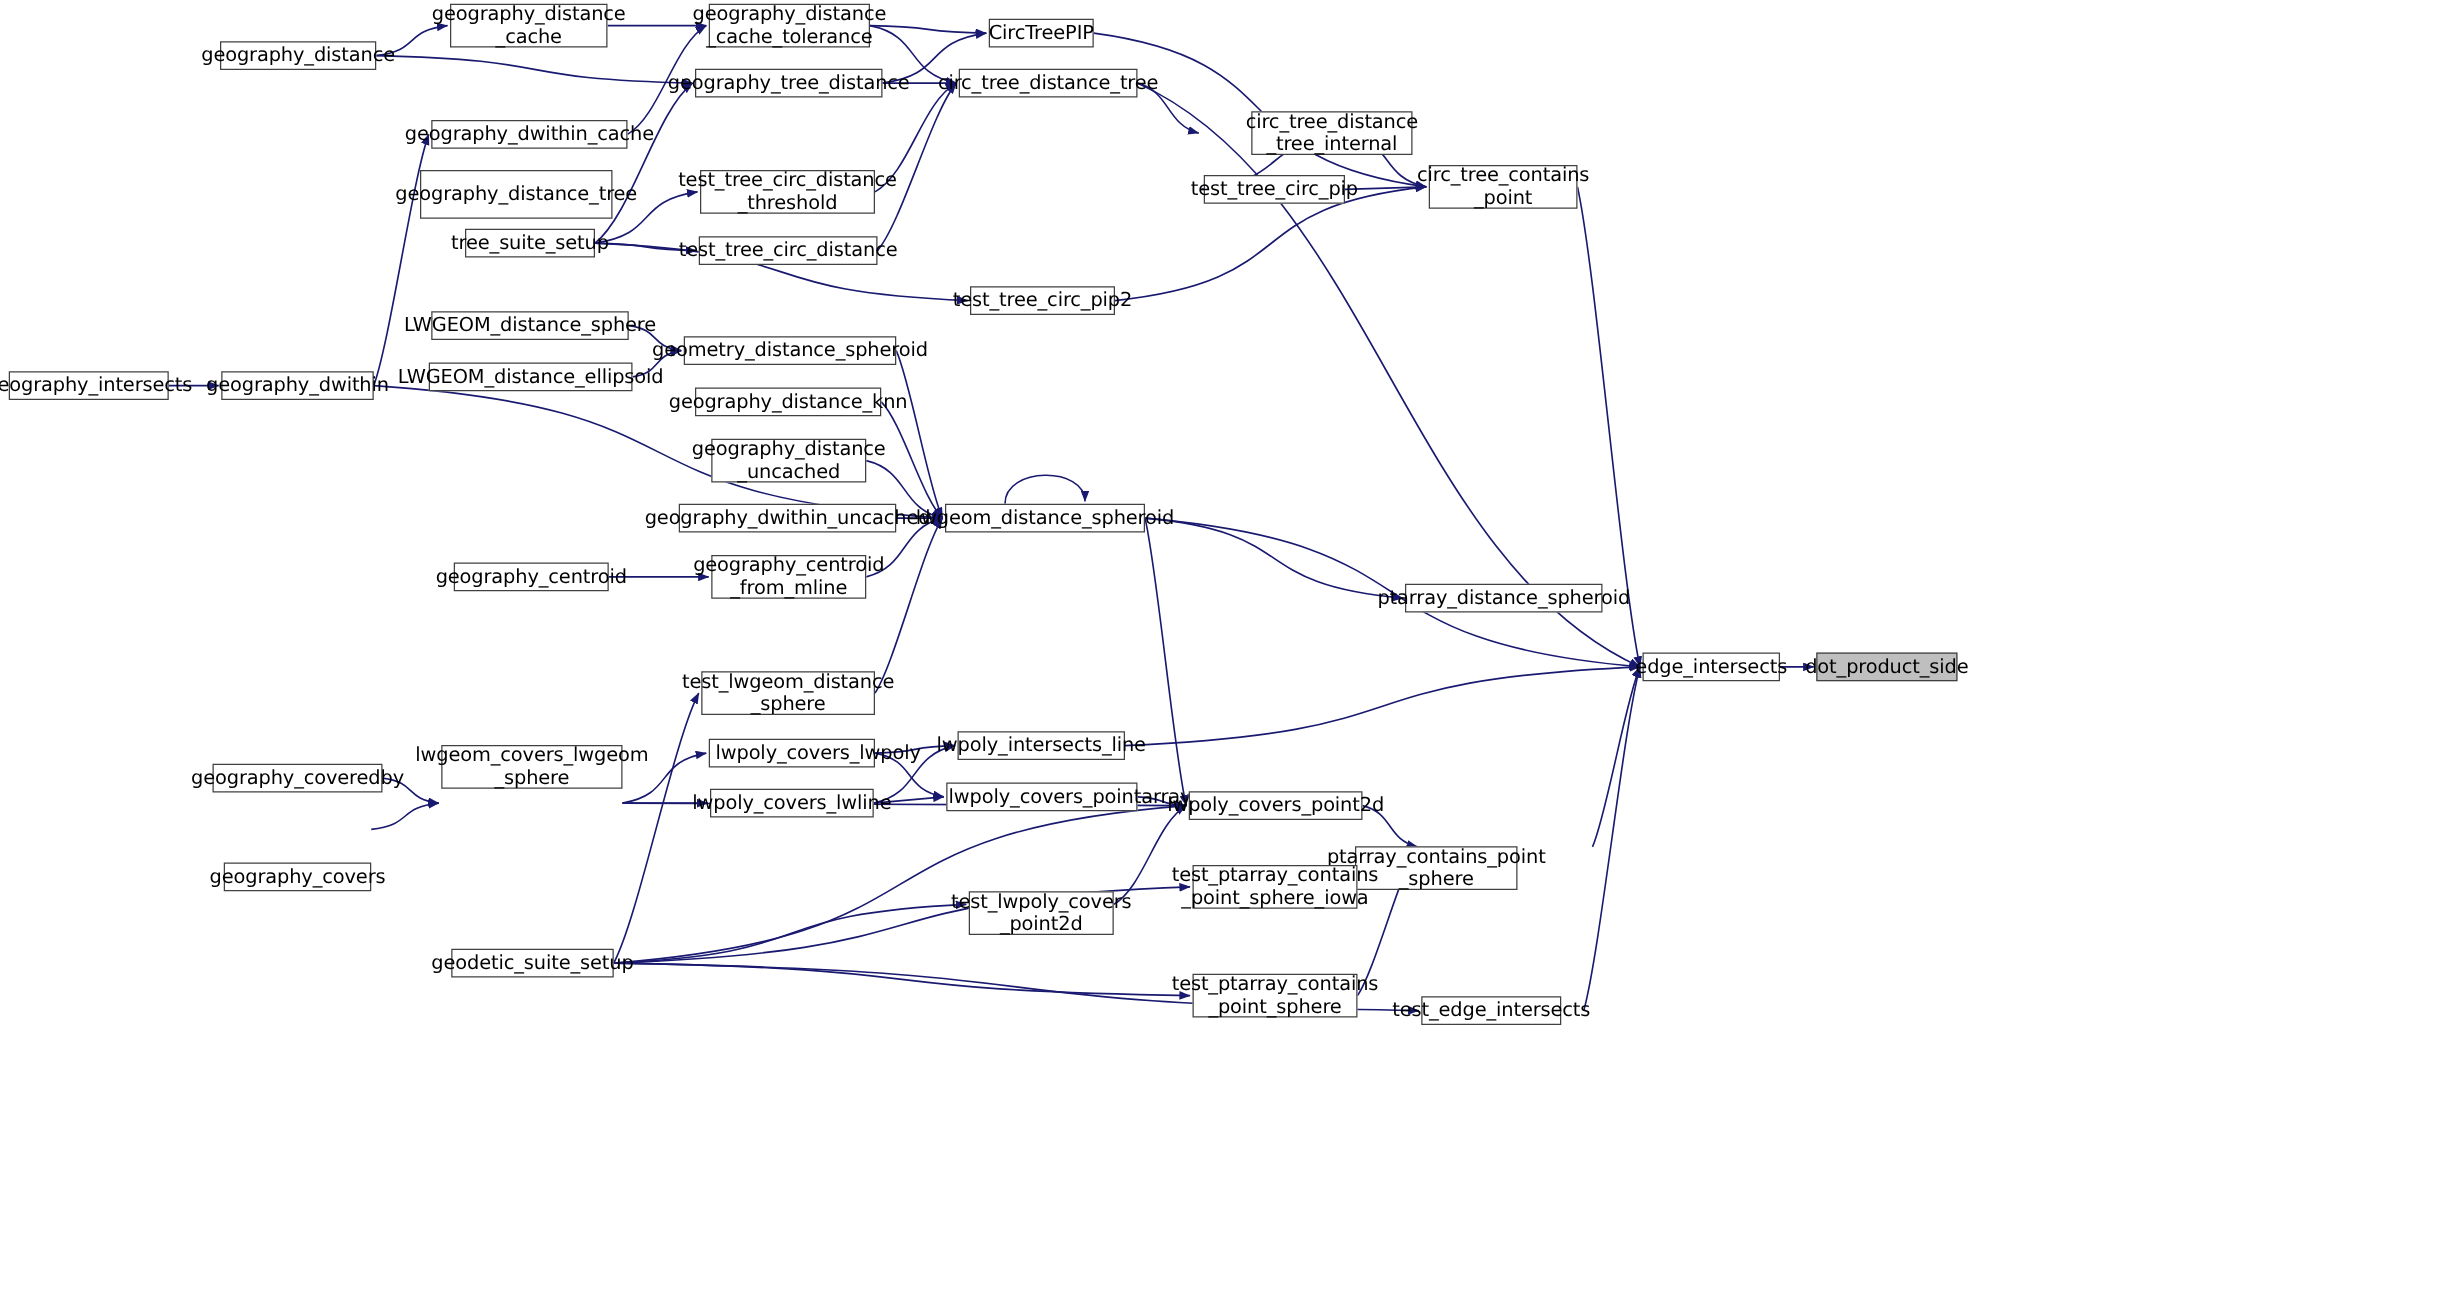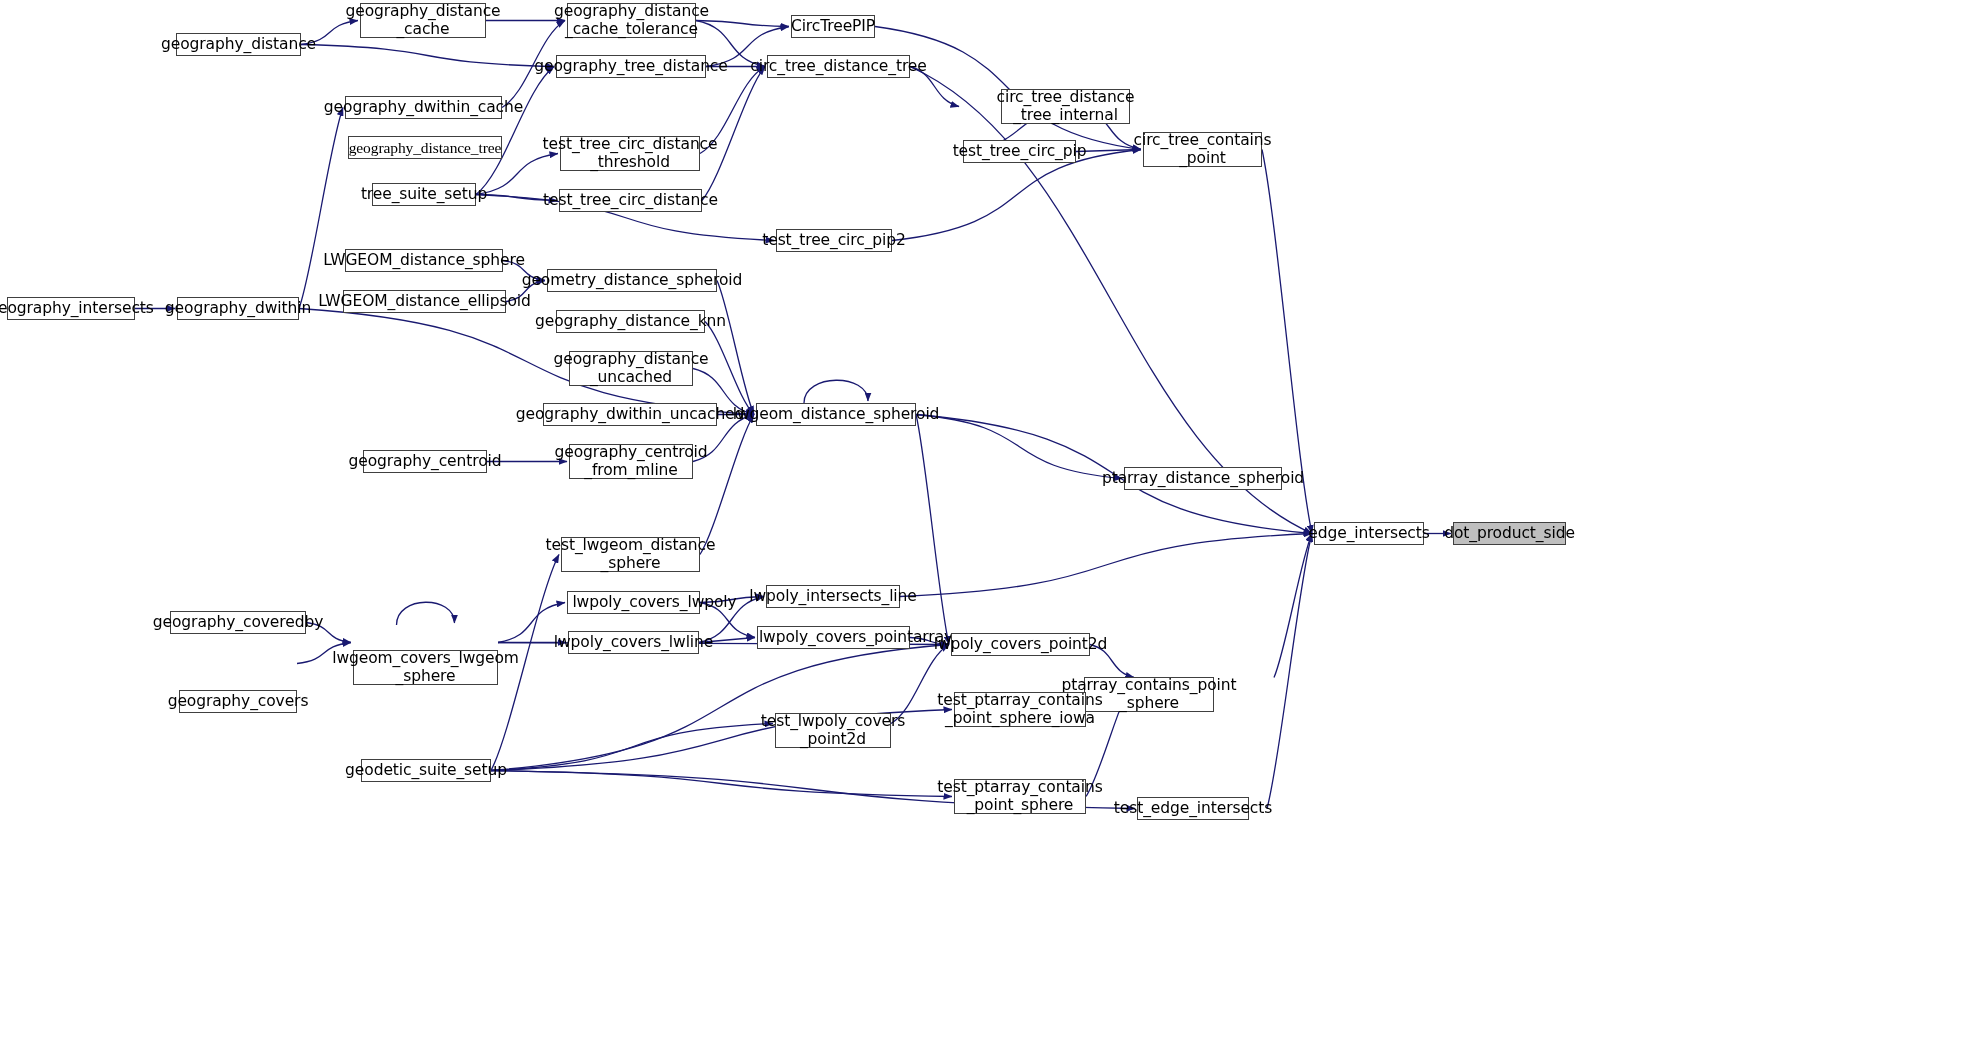--- a/index.html
+++ b/index.html
@@ -129,21 +129,21 @@
 _cache_tolerance</div>
       <div class="node" style="left: 791px; top: 15px; width: 84px; height: 23px;">CircTreePIP</div>
       <div class="node" style="left: 556px; top: 55px; width: 150px; height: 23px;">geography_tree_distance</div>
       <div class="node" style="left: 767px; top: 55px; width: 143px; height: 23px;">circ_tree_distance_tree</div>
       <div class="node" style="left: 961px; top: 89px; width: 129px; height: 35px; margin-left: 40px;">circ_tree_distance
 _tree_internal</div>
       <div class="node" style="left: 963px; top: 140px; width: 113px; height: 23px;">test_tree_circ_pip</div>
       <div class="node" style="left: 1143px; top: 132px; width: 119px; height: 35px;">circ_tree_contains
 _point</div>
       <div class="node" style="left: 345px; top: 96px; width: 157px; height: 23px;">geography_dwithin_cache</div>
-      <div class="node" style="left: 348px; top: 136px; width: 154px; height: 23px; font-family: Liberation Serif, serif;">geography_distance_tree</div>
+      <div class="node" style="left: 336px; top: 136px; width: 154px; height: 39px;">geography_distance_tree</div>
       <div class="node" style="left: 560px; top: 136px; width: 140px; height: 35px;">test_tree_circ_distance
 _threshold</div>
       <div class="node" style="left: 372px; top: 183px; width: 104px; height: 23px;">tree_suite_setup</div>
       <div class="node" style="left: 559px; top: 189px; width: 143px; height: 23px;">test_tree_circ_distance</div>
       <div class="node" style="left: 776px; top: 229px; width: 116px; height: 23px;">test_tree_circ_pip2</div>
       <div class="node" style="left: 345px; top: 249px; width: 158px; height: 23px;">LWGEOM_distance_sphere</div>
       <div class="node" style="left: 343px; top: 290px; width: 163px; height: 23px;">LWGEOM_distance_ellipsoid</div>
       <div class="node" style="left: 547px; top: 269px; width: 170px; height: 23px;">geometry_distance_spheroid</div>
       <div class="node" style="left: 556px; top: 310px; width: 149px; height: 23px;">geography_distance_knn</div>
       <div class="node" style="left: 569px; top: 351px; width: 124px; height: 35px;">geography_distance
@@ -153,21 +153,21 @@
       <div class="node" style="left: 363px; top: 450px; width: 124px; height: 23px;">geography_centroid</div>
       <div class="node" style="left: 569px; top: 444px; width: 124px; height: 35px;">geography_centroid
 _from_mline</div>
       <div class="node" style="left: 1124px; top: 467px; width: 158px; height: 23px;">ptarray_distance_spheroid</div>
       <div class="node" style="left: 1314px; top: 522px; width: 110px; height: 23px;">edge_intersects</div>
       <div class="node highlight" style="left: 1453px; top: 522px; width: 113px; height: 23px;">dot_product_side</div>
       <div class="node" style="left: 561px; top: 537px; width: 139px; height: 35px;">test_lwgeom_distance
 _sphere</div>
       <div class="node" style="left: 170px; top: 611px; width: 136px; height: 23px;">geography_coveredby</div>
       <div class="node" style="left: 179px; top: 690px; width: 118px; height: 23px;">geography_covers</div>
-      <div class="node" style="left: 353px; top: 650px; width: 145px; height: 35px;">lwgeom_covers_lwgeom
+      <div class="node" style="left: 353px; top: 596px; width: 145px; height: 35px;">lwgeom_covers_lwgeom
 _sphere</div>
       <div class="node" style="left: 567px; top: 591px; width: 133px; height: 23px; padding-left: 42px;">lwpoly_covers_lwpoly</div>
       <div class="node" style="left: 568px; top: 631px; width: 131px; height: 23px;">lwpoly_covers_lwline</div>
       <div class="node" style="left: 766px; top: 585px; width: 134px; height: 23px;">lwpoly_intersects_line</div>
       <div class="node" style="left: 757px; top: 626px; width: 153px; height: 23px; padding-left: 45px;">lwpoly_covers_pointarray</div>
       <div class="node" style="left: 951px; top: 633px; width: 139px; height: 23px;">lwpoly_covers_point2d</div>
       <div class="node" style="left: 1084px; top: 660px; width: 130px; height: 35px; margin-top: 17px;">ptarray_contains_point
 _sphere</div>
       <div class="node" style="left: 954px; top: 692px; width: 132px; height: 35px;">test_ptarray_contains
 _point_sphere_iowa</div>

